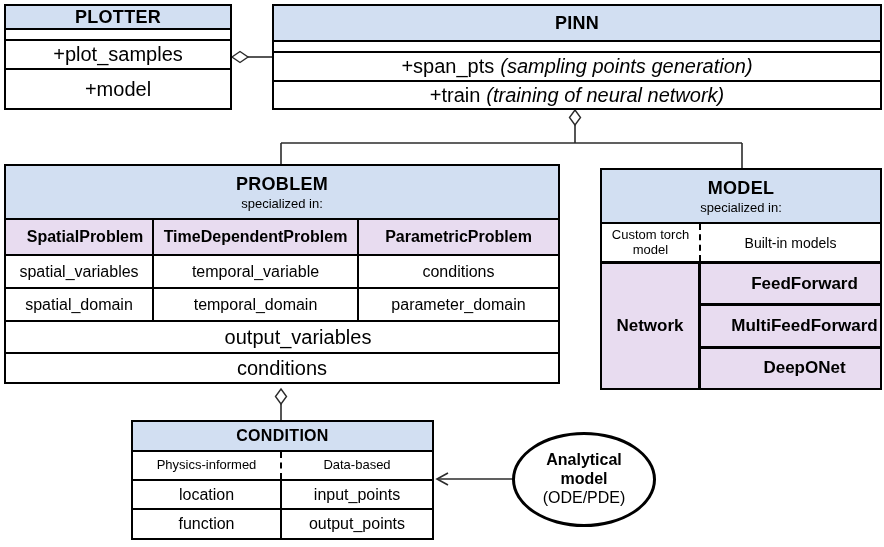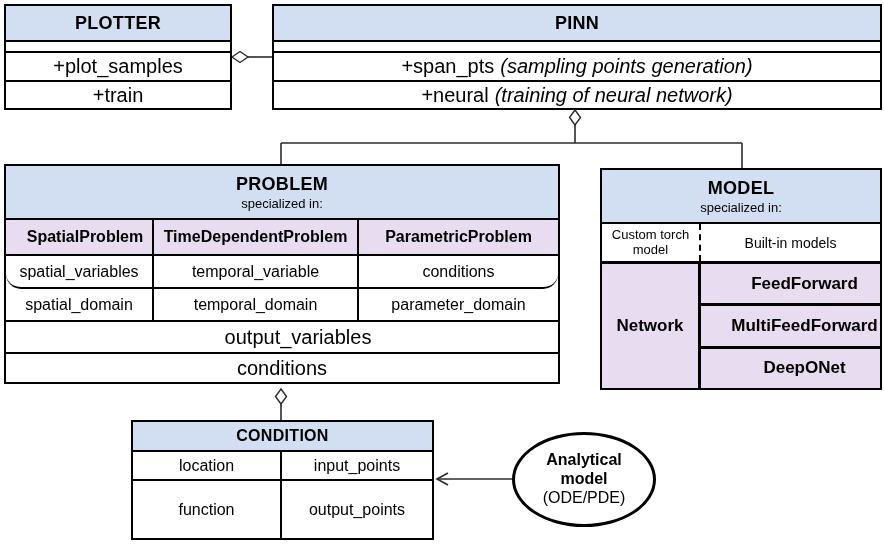--- a/index.html
+++ b/index.html
@@ -77,54 +77,54 @@
       <polyline points="448,473 437,479 448,485"></polyline>
     </g>
     <g stroke="#2b2b2b" stroke-width="1.4" fill="#ffffff">
       <polygon points="232,57 240,51.5 248,57 240,62.5"></polygon>
       <polygon points="575,110 580.5,117.5 575,125 569.5,117.5"></polygon>
       <polygon points="281,389 286.5,396.5 281,404 275.5,396.5"></polygon>
     </g>
   </svg>
 
   <div class="uml" style="left:4px;top:4px;width:228px;height:106px;">
-    <div class="hdr" style="height:36px;">
+    <div class="hdr" style="height:24px;">
       <div class="t">PLOTTER</div>
     </div>
     <div class="emptysec"></div>
     <div class="mrow" style="height:29px;">+plot_samples</div>
-    <div class="mrow last">+train</div>
+    <div class="mrow last">+model</div>
   </div>
 
   <div class="uml" style="left:272px;top:4px;width:610px;height:106px;">
     <div class="hdr" style="height:36px;">
       <div class="t">PINN</div>
     </div>
     <div class="emptysec"></div>
     <div class="mrow" style="height:29px;">
       <span>+span_pts</span>
       <span class="it">(sampling points generation)</span>
     </div>
     <div class="mrow last">
-      <span>+neural</span>
+      <span>+train</span>
       <span class="it">(training of neural network)</span>
     </div>
   </div>
 
   <div class="uml" style="left:4px;top:164px;width:556px;height:220px;">
     <div class="hdr" style="height:54px;">
       <div class="t">PROBLEM</div>
       <div class="st">specialized in:</div>
     </div>
     <div class="grid-row" style="height:36px;">
       <div class="cell sub" style="width:148px;padding-left:12px;">SpatialProblem</div>
       <div class="cell sub" style="width:205px;">TimeDependentProblem</div>
       <div class="cell sub lastc">ParametricProblem</div>
     </div>
-    <div class="grid-row" style="height:33px;border-radius:15px;">
+    <div class="grid-row" style="height:33px;">
       <div class="cell" style="width:148px;">spatial_variables</div>
       <div class="cell" style="width:205px;">temporal_variable</div>
       <div class="cell lastc">conditions</div>
     </div>
     <div class="grid-row" style="height:33px;">
       <div class="cell" style="width:148px;">spatial_domain</div>
       <div class="cell" style="width:205px;">temporal_domain</div>
       <div class="cell lastc">parameter_domain</div>
     </div>
     <div class="mrow" style="height:32px;padding-left:32px;">output_variables</div>
@@ -148,20 +148,24 @@
         <div class="pcell last">DeepONet</div>
       </div>
     </div>
   </div>
 
   <div class="uml" style="left:131px;top:420px;width:303px;height:120px;">
     <div class="hdr" style="height:30px;">
       <div class="t" style="font-size:16px;">CONDITION</div>
     </div>
     <div class="grid-row" style="height:29px;">
+      <div class="cell dashdiv smalltxt" style="width:149px;">Physics-informed</div>
+      <div class="cell lastc smalltxt">Data-based</div>
+    </div>
+    <div class="grid-row" style="height:29px;">
       <div class="cell" style="width:149px;">location</div>
       <div class="cell lastc">input_points</div>
     </div>
     <div class="grid-row last">
       <div class="cell" style="width:149px;">function</div>
       <div class="cell lastc">output_points</div>
     </div>
   </div>
 
   <div class="ellipse">

